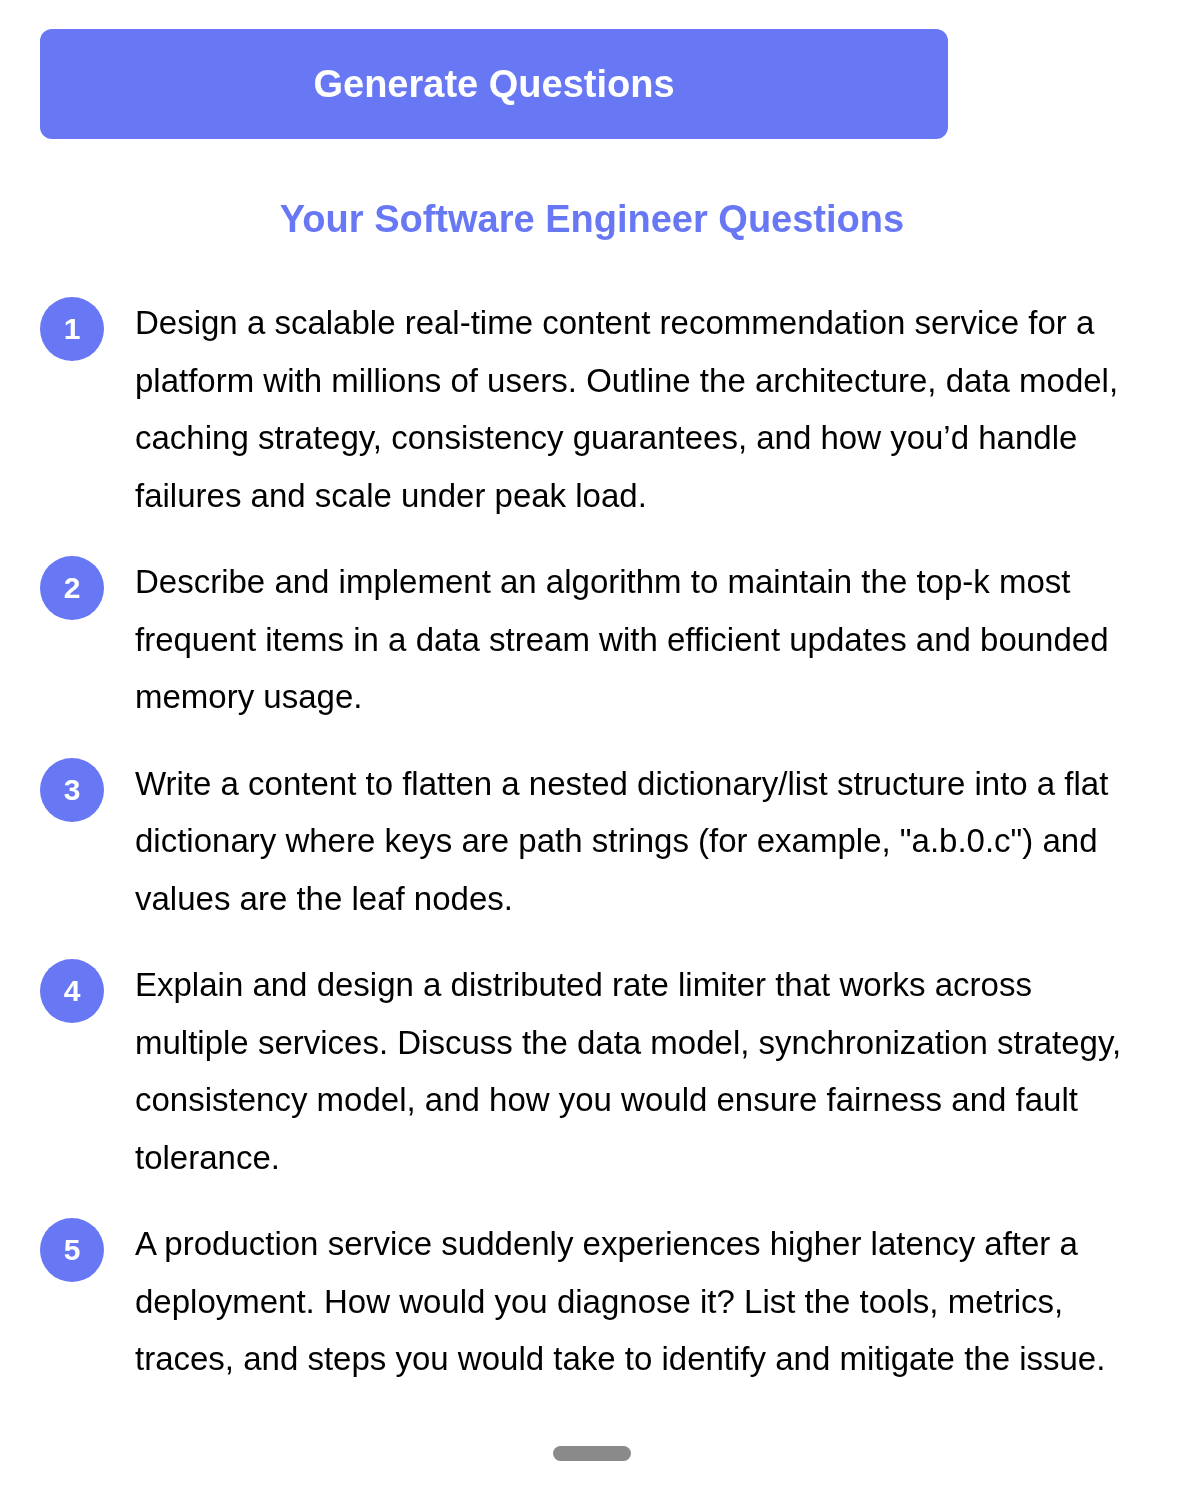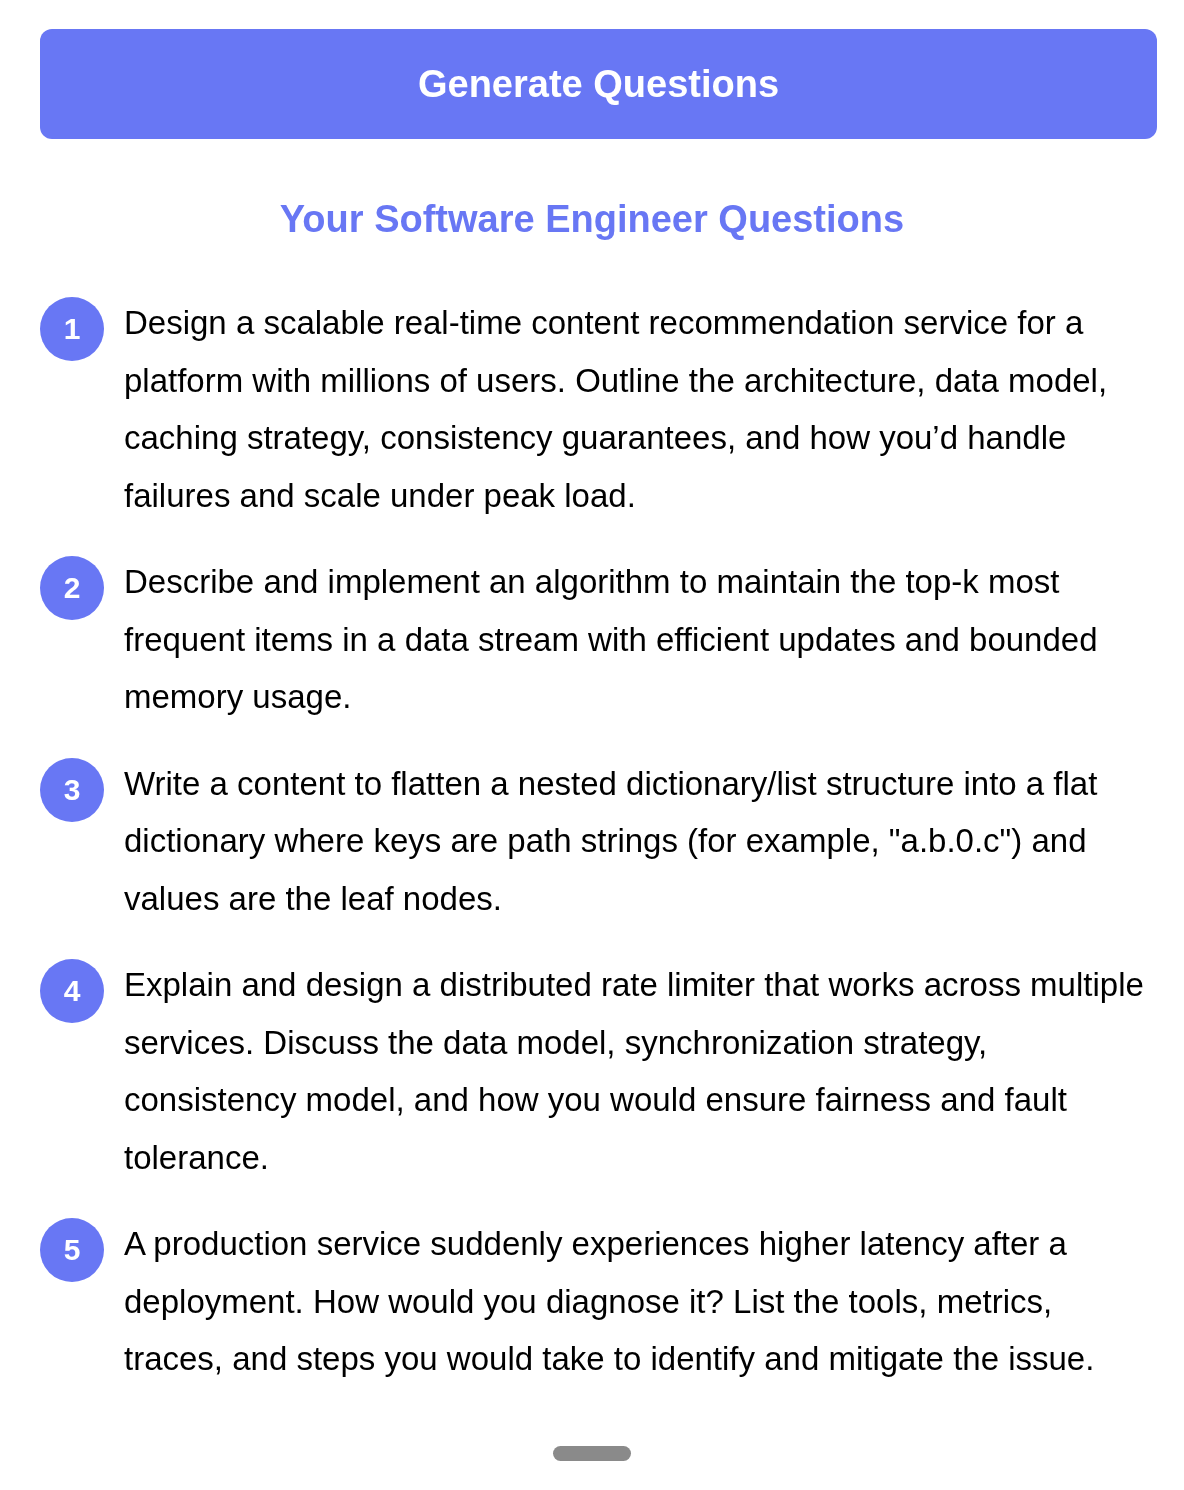--- a/index.html
+++ b/index.html
@@ -1,29 +1,29 @@
 <!DOCTYPE html>
 <html><head>
 <meta charset="utf-8">
 <style>
   html, body { margin: 0; padding: 0; background: #ffffff; }
   body { width: 1184px; height: 1490px; position: relative; overflow: hidden;
          font-family: "Liberation Sans", sans-serif; color: #000; }
-  .gen-btn { position: absolute; left: 40px; top: 29px; width: 1117px; height: 110px;
+  .gen-btn { position: absolute; left: 40px; top: 29px; width: 908px; height: 110px;
              background: #6877f4; border-radius: 12px; border: none; color: #fff;
              font-family: "Liberation Sans", sans-serif; font-weight: bold; font-size: 38px;
              display: flex; align-items: center; justify-content: center; cursor: pointer; }
   .title { position: absolute; left: 0; top: 198px; width: 1184px; text-align: center;
            color: #6877f4; font-weight: bold; font-size: 38px; margin: 0; }
   .list { position: absolute; left: 40px; top: 297px; width: 1110px; }
   .item { display: flex; align-items: flex-start; margin-bottom: 32px; }
   .badge { flex: 0 0 64px; width: 64px; height: 64px; border-radius: 50%;
            background: #6877f4; color: #fff; font-weight: bold; font-size: 30px;
            display: flex; align-items: center; justify-content: center; margin-top: 0; }
-  .text { margin-left: 20px; font-size: 33px; line-height: 57.5px; margin-top: -3px; flex: 1; }
+  .text { margin-left: 31px; font-size: 33px; line-height: 57.5px; margin-top: -3px; flex: 1; }
   .handle { position: absolute; left: 553px; top: 1446px; width: 78px; height: 15px;
             border-radius: 8px; background: #8a8a8a; }
 </style>
 </head>
 <body>
 
 <button class="gen-btn">Generate Questions</button>
 
 <h2 class="title">Your Software Engineer Questions</h2>
 

